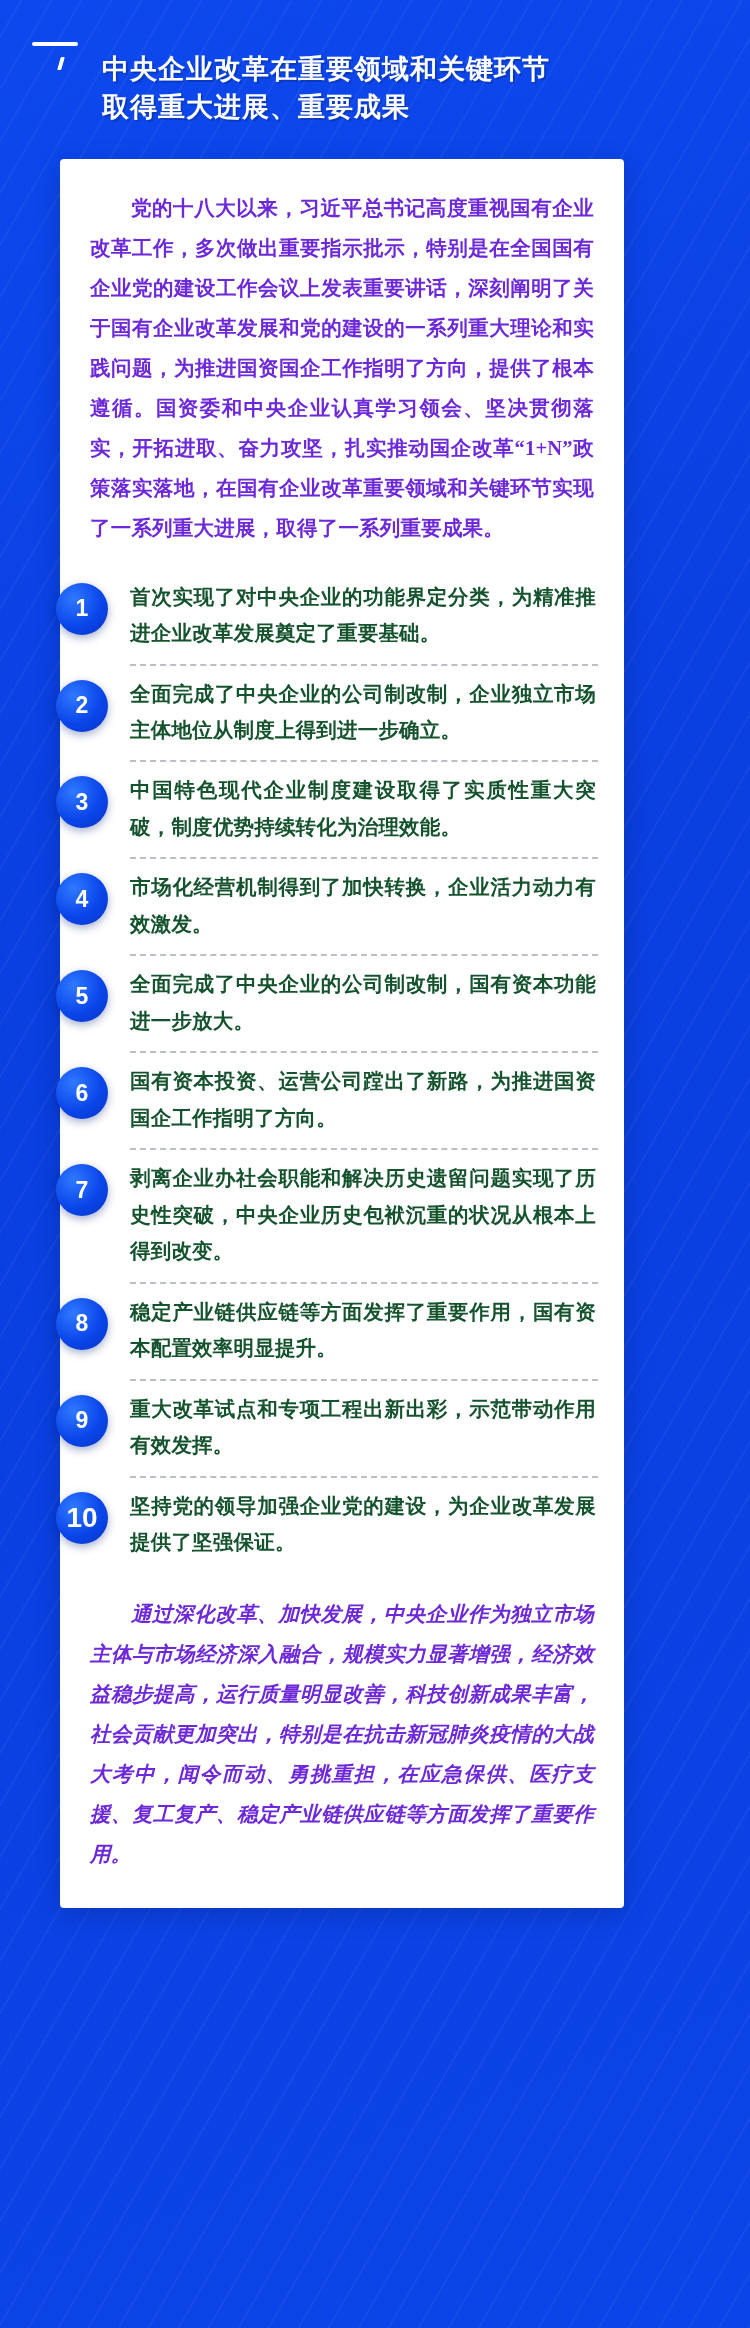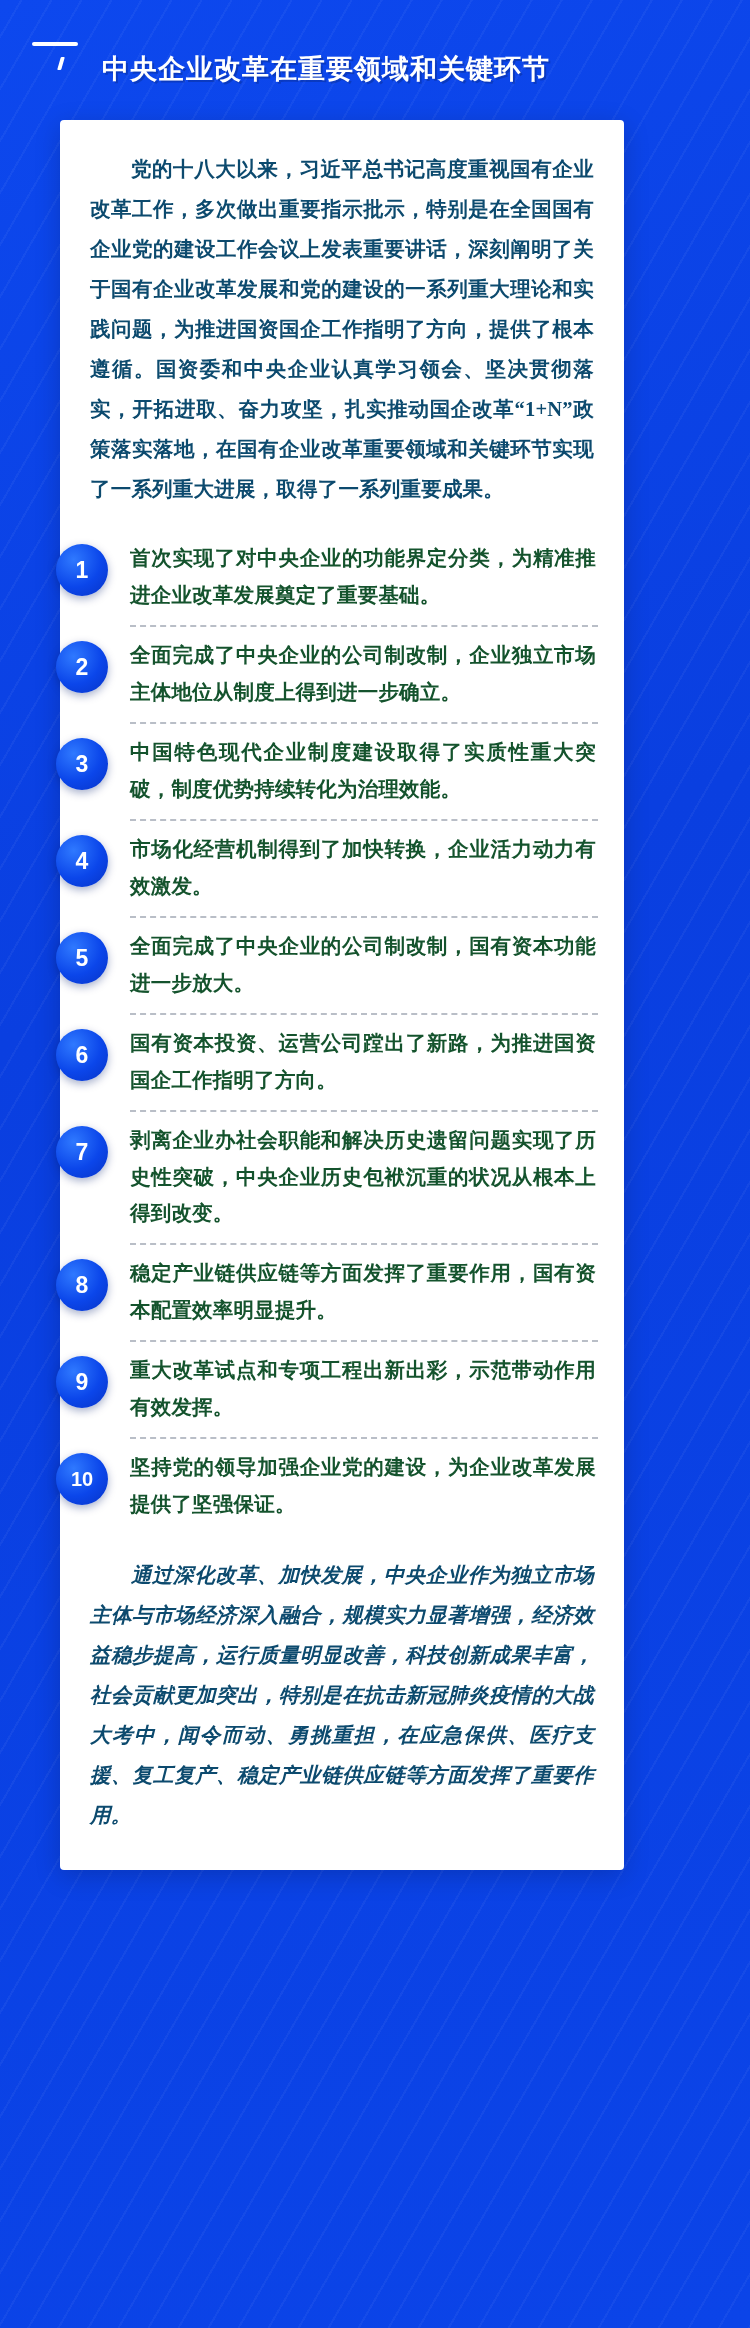--- a/index.html
+++ b/index.html
@@ -80,21 +80,21 @@
     position: relative;
     background: #ffffff;
     border-radius: 4px;
     box-shadow: 0 6px 26px rgba(0,0,0,0.18);
     margin-left: 34px;
     padding: 30px 26px 34px 26px;
     min-height: 1380px;
   }
 
   .intro, .outro {
-    color: #0c4a6e;
+    color: #6d28d9;
     font-family: "Liberation Serif", serif;
     font-size: 20.5px;
     line-height: 1.95;
     text-align: justify;
     text-justify: inter-ideograph;
     letter-spacing: 0.2px;
     font-weight: bold;
   }
   .intro { padding: 0 4px 6px 4px; }
   .intro p, .outro p { margin: 0; text-indent: 2em; }
@@ -138,39 +138,40 @@
     box-shadow: 0 3px 8px rgba(4,30,110,0.35);
     color: #ffffff;
     font-family: "Liberation Sans", sans-serif;
     font-weight: bold;
     font-size: 23px;
     display: flex;
     align-items: center;
     justify-content: center;
     letter-spacing: 0;
   }
-  .badge.wide { font-size: 20px; }
+  .badge.wide { font-size: 28px; }
 
   
   .footer-space { height: 42px; }
 </style>
 </head>
 <body>
 
 <div class="bg-stripes"></div>
 
 <div class="page">
 
   <div class="header">
     <div class="header-mark">
       <span class="dash"></span>
       <span class="tick"></span>
     </div>
     <h1 class="title">
       <span>中央企业改革在重要领域和关键环节</span>
+      <span class="line2">取得重大进展、重要成果</span>
     </h1>
   </div>
 
   <div class="card">
 
     <div class="intro">
       <p>党的十八大以来，习近平总书记高度重视国有企业改革工作，多次做出重要指示批示，特别是在全国国有企业党的建设工作会议上发表重要讲话，深刻阐明了关于国有企业改革发展和党的建设的一系列重大理论和实践问题，为推进国资国企工作指明了方向，提供了根本遵循。国资委和中央企业认真学习领会、坚决贯彻落实，开拓进取、奋力攻坚，扎实推动国企改革“1+N”政策落实落地，在国有企业改革重要领域和关键环节实现了一系列重大进展，取得了一系列重要成果。</p>
     </div>
 
     <ul class="list">

